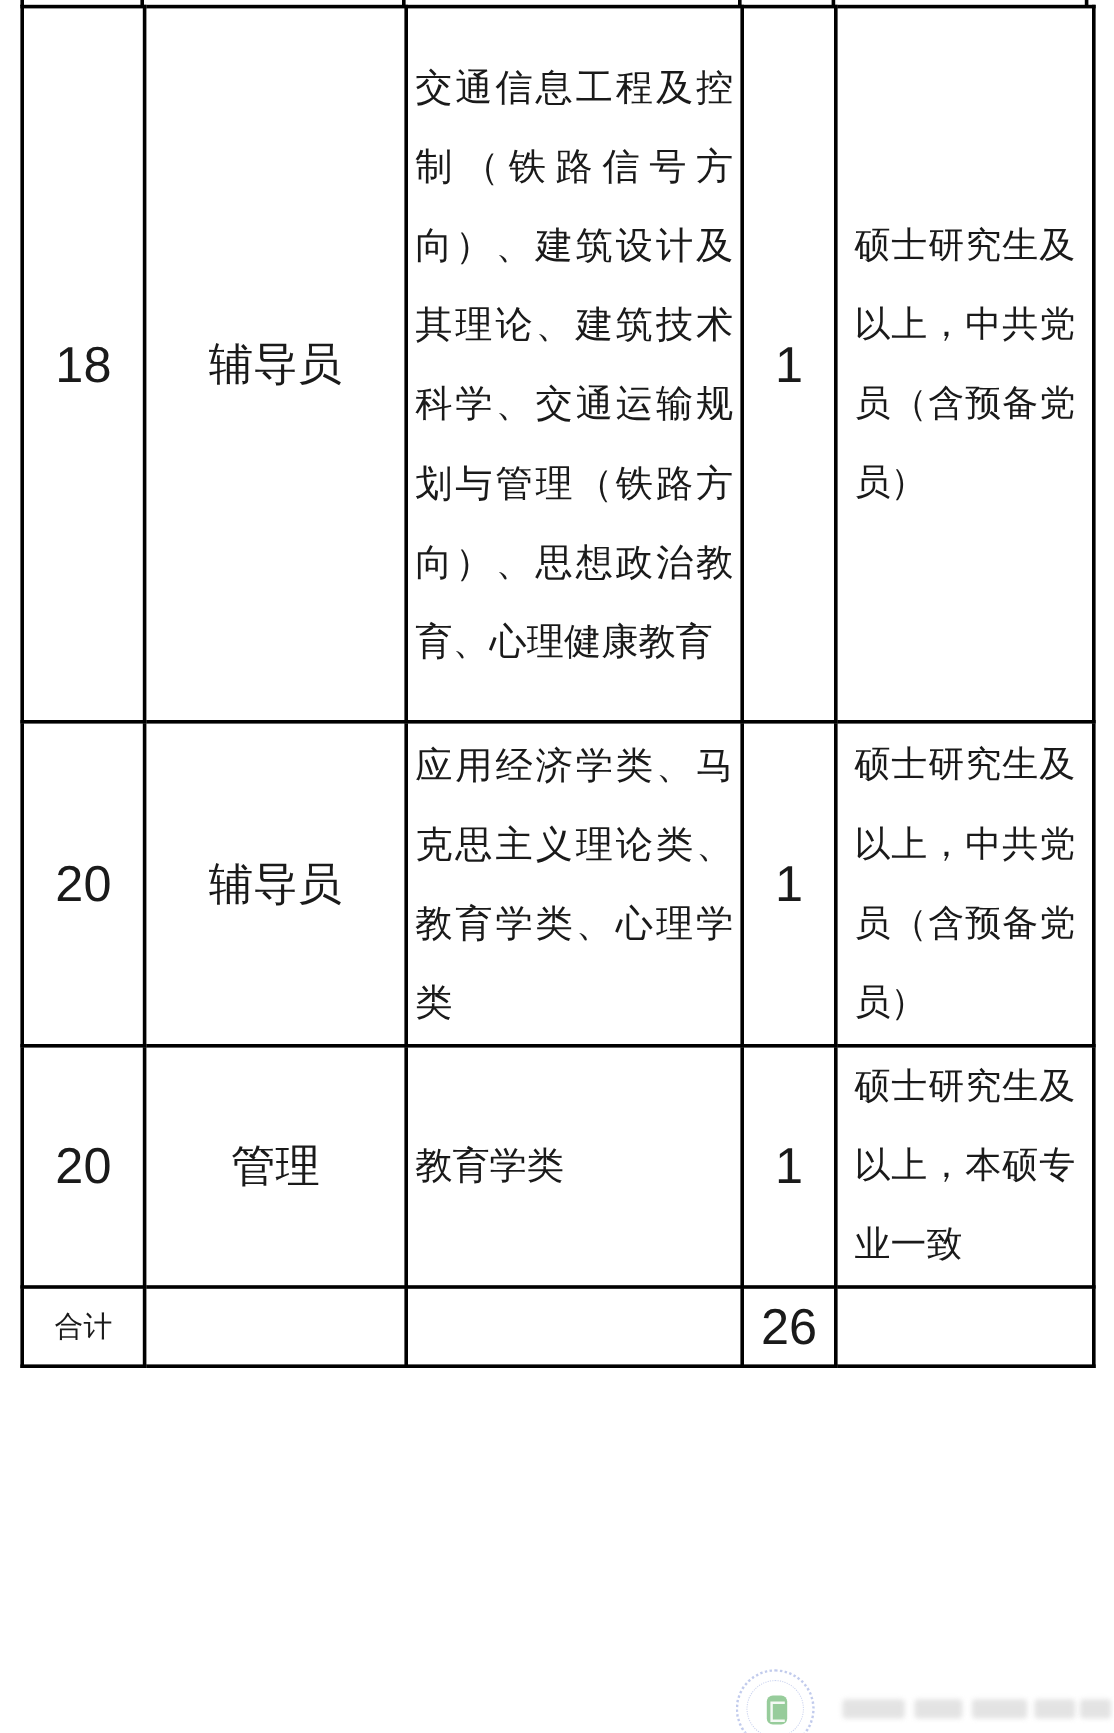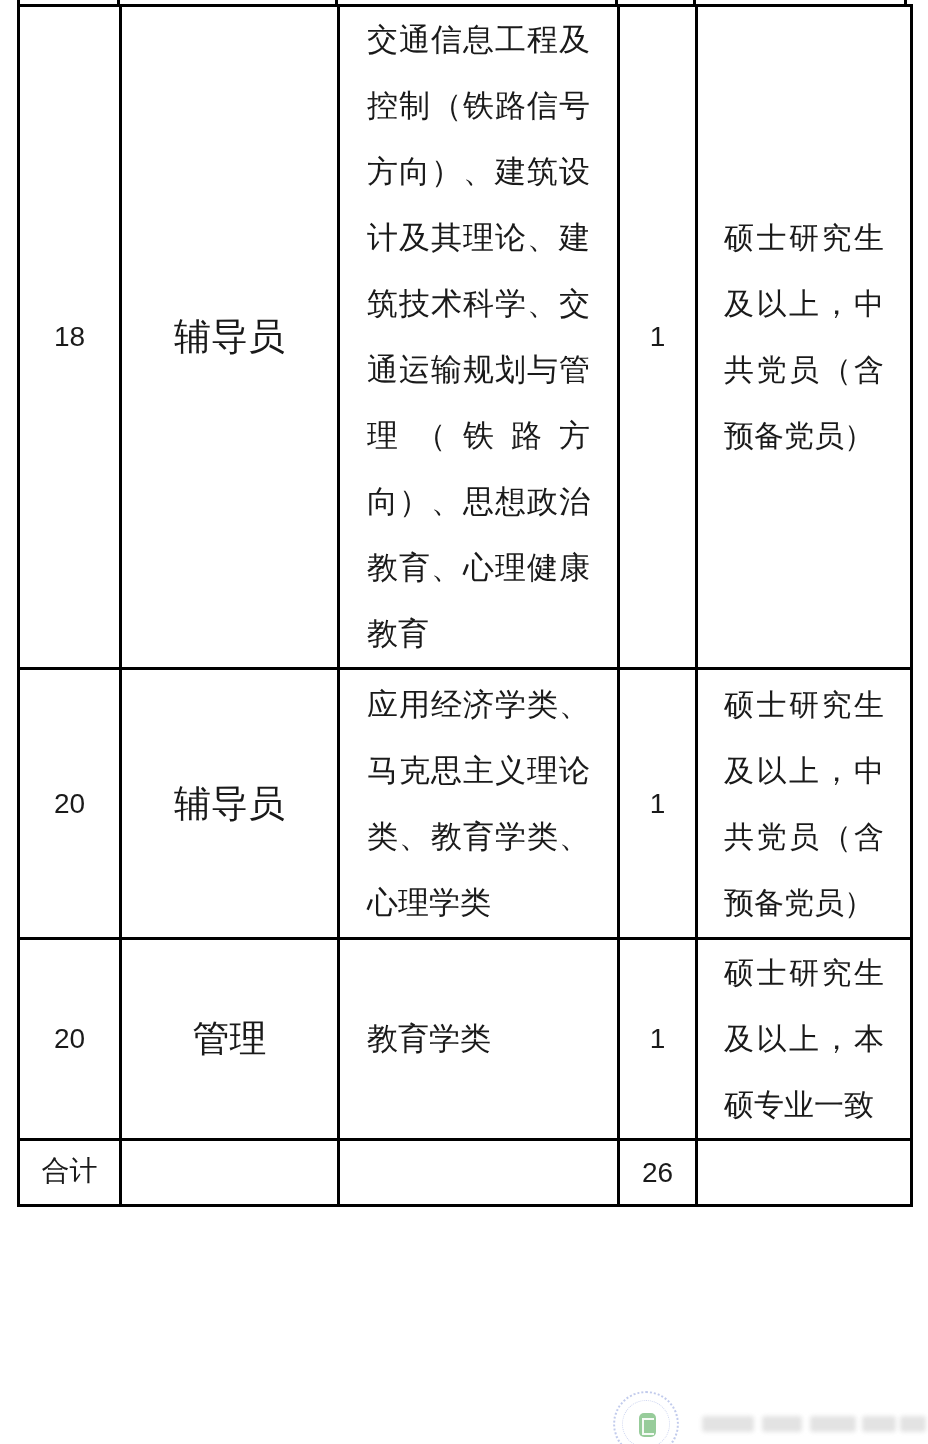--- a/index.html
+++ b/index.html
@@ -38,47 +38,46 @@
   
   tr.r18  td { height: 596px; }
   tr.r19  td { height: 270px; }
   tr.r20  td { height: 199px; }
   tr.r21  td { height: 131px; }
   tr.r22  td { height: 134px; }
   tr.rtot td { height: 63px; }
 
   .c-num, .c-count {
     text-align: center;
-    font-size: 28px;
+    font-size: 42px;
     line-height: 1;
   }
   .c-post {
     text-align: center;
     font-size: 37px;
     line-height: 66px;
   }
   .c-major {
     font-size: 31px;
     line-height: 66px;
-    padding: 0 27px;
+    padding: 0 6px;
     text-align: justify;
     text-justify: inter-character;
   }
   .c-req {
     font-size: 30px;
     line-height: 66px;
-    padding: 0 26px;
+    padding: 0 14px;
     text-align: justify;
     text-justify: inter-character;
   }
   .c-total-label {
     text-align: center;
-    font-size: 28px;
+    font-size: 24px;
     line-height: 63px;
-    font-family: Liberation Mono, monospace;
   }
 
   
   .seal {
     position: absolute;
     left: 613px;
     top: 1391px;
     width: 66px;
     height: 66px;
     border: 2px dotted rgba(125, 145, 215, 0.55);

